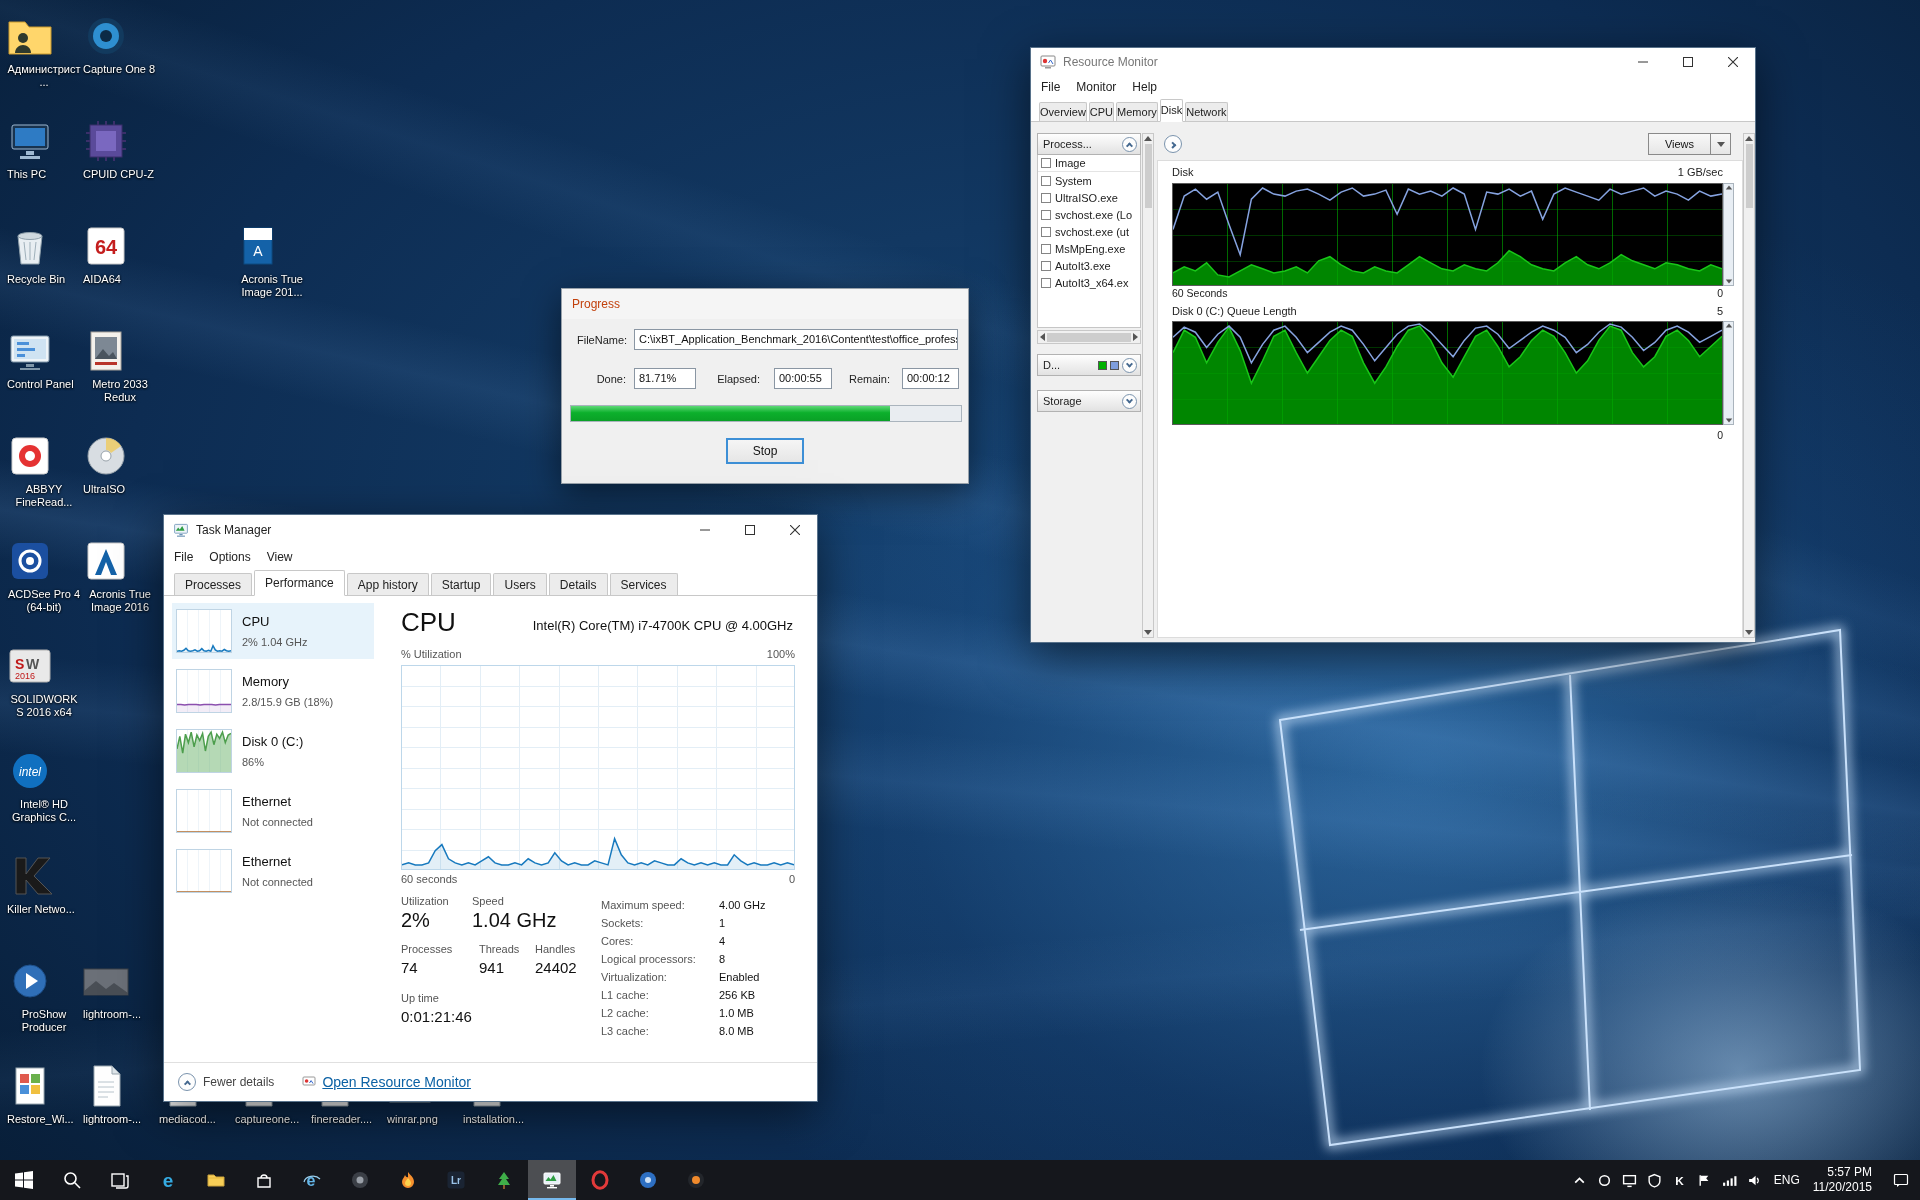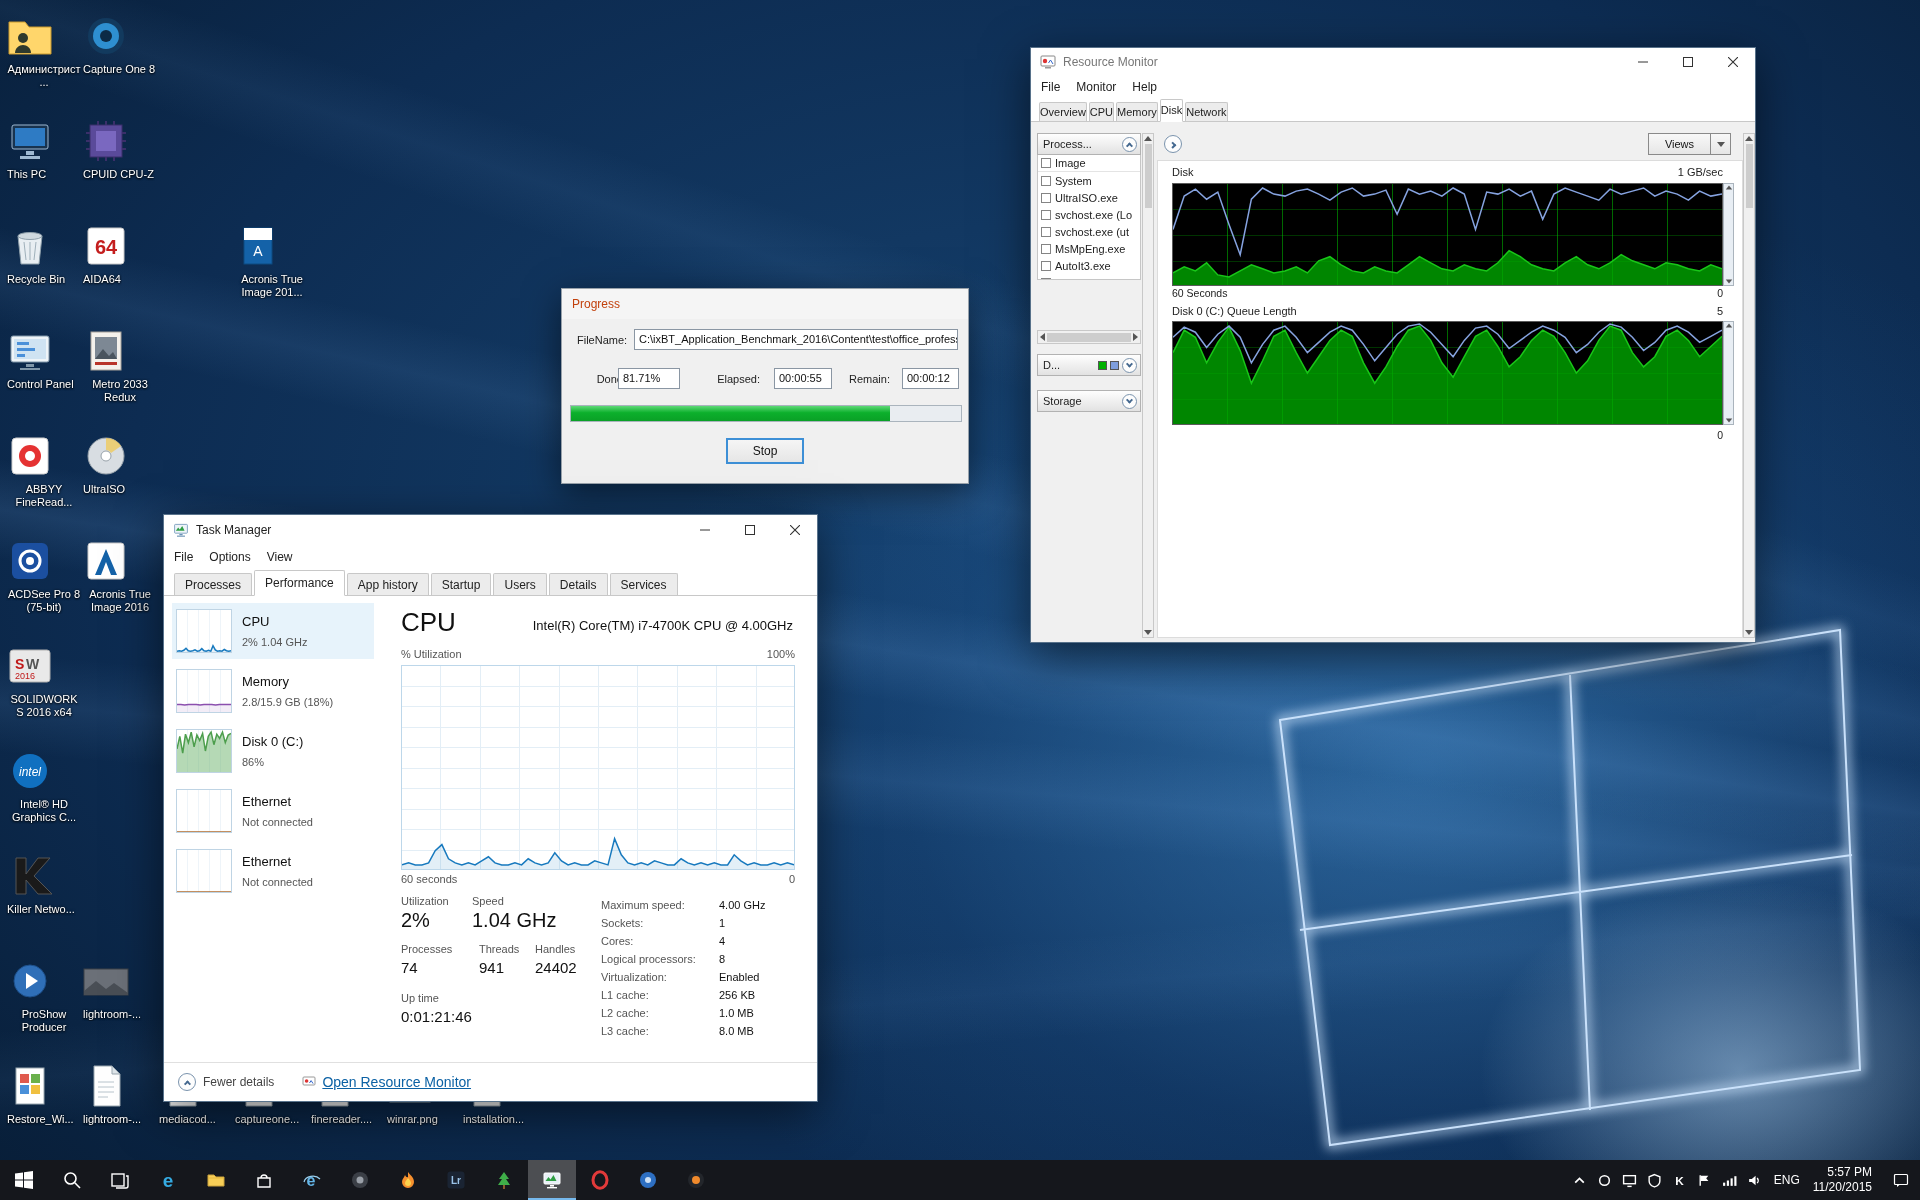--- a/index.html
+++ b/index.html
@@ -55,21 +55,21 @@
 .td{width:0;height:0;border-left:4px solid transparent;border-right:4px solid transparent;border-top:5px solid #555;}
 
 
 .dialog{position:absolute;left:561px;top:288px;width:408px;height:196px;background:#f0f0f0;border:1px solid #98a1aa;box-shadow:0 10px 34px rgba(0,0,0,.5);z-index:20;}
 .dlg-title{height:30px;padding:8px 0 0 10px;font-size:12px;color:#c2410c;background:#f5f5f5;}
 .dlabel{position:absolute;font-size:11px;color:#222;}
 .tbox{position:absolute;background:#fff;border:1px solid #8a96a3;font-size:11px;color:#111;padding:3px 4px;white-space:nowrap;overflow:hidden;}
 .fn-l{left:15px;top:45px;}
 .fn-v{left:72px;top:40px;width:324px;height:21px;}
 .dn-l{left:14px;top:84px;width:50px;text-align:right;}
-.dn-v{left:56px;top:79px;width:62px;height:21px;}
+.dn-v{left:72px;top:79px;width:62px;height:21px;}
 .el-l{left:146px;top:84px;width:52px;text-align:right;}
 .el-v{left:212px;top:79px;width:58px;height:21px;}
 .rm-l{left:276px;top:84px;width:52px;text-align:right;}
 .rm-v{left:340px;top:79px;width:57px;height:21px;}
 .pbar{position:absolute;left:8px;top:116px;width:392px;height:17px;border:1px solid #aab4bd;background:#e9edf1;}
 .pfill{height:100%;background:linear-gradient(#5fd977,#0cb02c 45%,#0aa026);}
 .stop{position:absolute;left:164px;top:149px;width:78px;height:26px;font-size:12px;color:#111;background:linear-gradient(#f5f5f5,#e6e6e6);border:2px solid #3d8fd6;}
 
 
 .tm{left:163px;top:514px;width:655px;height:588px;z-index:30;}
@@ -110,21 +110,21 @@
 .rm{left:1030px;top:47px;width:726px;height:596px;background:#f0f0f0;z-index:10;}
 .rm .titlebar{height:28px;}
 .rm .tb-title{color:#777;}
 .rm .menubar{height:22px;}
 .rm .tabs{height:24px;padding-left:8px;}
 .rm .tab{font-size:11px;height:19px;line-height:19px;padding:0 0;}
 .rm .tab.active{height:23px;line-height:21px;}
 .rm-sec{position:absolute;height:22px;background:linear-gradient(#fefefe,#e2e2e2);border:1px solid #b2b2b2;display:flex;align-items:center;font-size:11px;color:#222;padding:0 3px 0 5px;overflow:hidden;}
 .rm-sec .grow{flex:1;white-space:nowrap;overflow:hidden;}
 .rm-proc-head{left:6px;top:85px;width:104px;}
-.rm-list{position:absolute;left:6px;top:107px;width:104px;height:125px;background:#fff;border:1px solid #c6c6c6;border-top:none;overflow:hidden;}
+.rm-list{position:absolute;left:6px;top:107px;width:104px;height:173px;background:#fff;border:1px solid #c6c6c6;border-top:none;overflow:hidden;}
 .proc-row{display:flex;align-items:center;gap:4px;height:17px;padding-left:3px;font-size:11px;color:#222;white-space:nowrap;overflow:hidden;}
 .proc-row.hdr{border-bottom:1px solid #e4e4e4;}
 .cb{width:10px;height:10px;border:1px solid #848484;background:#fff;flex:none;}
 .hscroll{position:absolute;left:6px;top:282px;width:104px;height:14px;background:#f0f0f0;border:1px solid #c8c8c8;display:flex;align-items:center;padding:0 2px;gap:2px;}
 .hthumb{flex:1;height:9px;background:#cdcdcd;}
 .rm-dbar{left:6px;top:306px;width:104px;}
 .rm-storage{left:6px;top:342px;width:104px;}
 .leg{width:9px;height:9px;border:1px solid #555;margin-left:3px;flex:none;}
 .leg.green{background:#00b000;}
 .leg.blue{background:#7f9edd;}
@@ -316,21 +316,21 @@
       <div class="dicon-label">UltraISO</div>
     </div>
     <div class="dicon" style="left: 0px; top: 537px;">
       <div class="dicon-img">
         <svg viewBox="0 0 48 48">
           <rect x="6" y="6" width="36" height="36" rx="6" fill="#1b4fa0"></rect>
           <circle cx="24" cy="24" r="10" fill="none" stroke="#fff" stroke-width="3"></circle>
           <circle cx="24" cy="24" r="4" fill="#fff"></circle>
         </svg>
       </div>
-      <div class="dicon-label">ACDSee Pro 8 (75-bit)</div>
+      <div class="dicon-label">ACDSee Pro 4 (64-bit)</div>
     </div>
     <div class="dicon" style="left: 76px; top: 537px;">
       <div class="dicon-img">
         <svg viewBox="0 0 48 48">
           <rect x="6" y="6" width="36" height="36" rx="3" fill="#fff" stroke="#c8c8c8"></rect>
           <path d="M24 12l11 26h-6l-5-13-5 13h-6z" fill="#1462a8"></path>
         </svg>
       </div>
       <div class="dicon-label">Acronis True Image 2016</div>
     </div>

